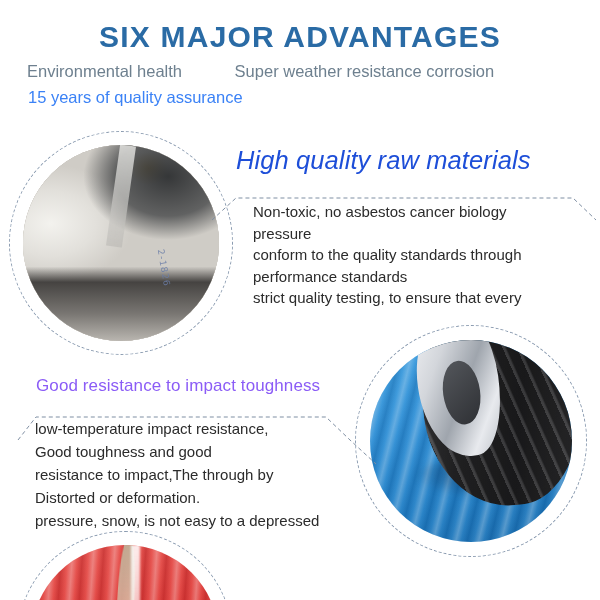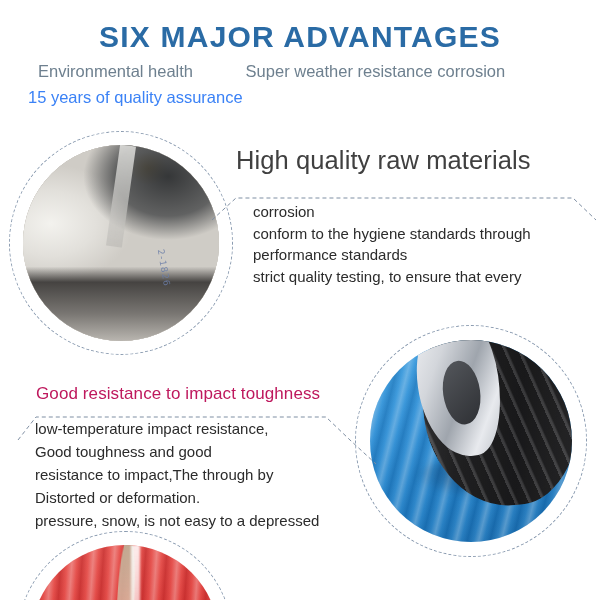--- a/index.html
+++ b/index.html
@@ -32,21 +32,21 @@
     width: 600px;
     text-align: center;
     font-size: 30px;
     font-weight: bold;
     letter-spacing: 1.2px;
     color: #2a6ba5;
     white-space: nowrap;
   }
   .sub-line-1 {
     position: absolute;
-    left: 38px; top: 62px;
+    left: 27px; top: 62px;
     width: 560px;
     font-size: 16.5px;
     color: #6e808f;
     white-space: nowrap;
   }
   .sub-a { display: inline-block; }
   .sub-b { display: inline-block; margin-left: 48px; }
   .sub-line-2 {
     position: absolute;
     left: 28px; top: 88px;
@@ -205,35 +205,36 @@
     position: absolute;
     left: 53%; top: 0;
     width: 5%; height: 100%;
     background: linear-gradient(to bottom, rgba(255,255,255,0.85), rgba(255,255,255,0.25));
     filter: blur(1px);
   }
 
   
   .sec-heading {
     position: absolute;
-    color: #404040;
+    font-style: italic;
+    color: #1d4ed8;
     white-space: nowrap;
   }
   #head-raw {
     left: 236px; top: 146px;
     font-size: 25.5px;
     font-weight: normal;
     letter-spacing: 0.1px;
   }
   #head-impact {
-    left: 36px; top: 384px;
+    left: 36px; top: 376px;
     font-size: 17px;
     font-style: normal;
     letter-spacing: 0.1px;
-    color: #be185d;
+    color: #8b5cf6;
   }
 
   .sec-body {
     position: absolute;
     color: #2b2b2b;
     line-height: 21.5px;
   }
   #body-raw {
     left: 253px; top: 201px;
     width: 335px;
@@ -275,22 +276,23 @@
     </div>
   </div>
 
   <div id="head-raw" class="sec-heading">High quality raw materials</div>
 
   <svg class="connector" style="left:208px; top:176px;" width="392" height="46" viewBox="0 0 392 46">
     <polyline points="4,44 28,22 29,22 365,22 388,44" fill="none" stroke="#7f8fa3" stroke-width="1" stroke-dasharray="4,3"></polyline>
   </svg>
 
   <div id="body-raw" class="sec-body">
-    <div>corrosion</div>
-    <div>conform to the hygiene standards through</div>
+    <div>Non-toxic, no asbestos cancer biology</div>
+    <div>pressure</div>
+    <div>conform to the quality standards through</div>
     <div>performance standards</div>
     <div>strict quality testing, to ensure that every</div>
   </div>
 
   <div id="ring-tire" class="photo-ring"></div>
   <div id="disc-tire" class="photo-disc">
     <div class="inner ph-tire">
       <div class="tire-shadow"></div>
       <div class="tire-body"></div>
       <div class="tire-rim"></div>

